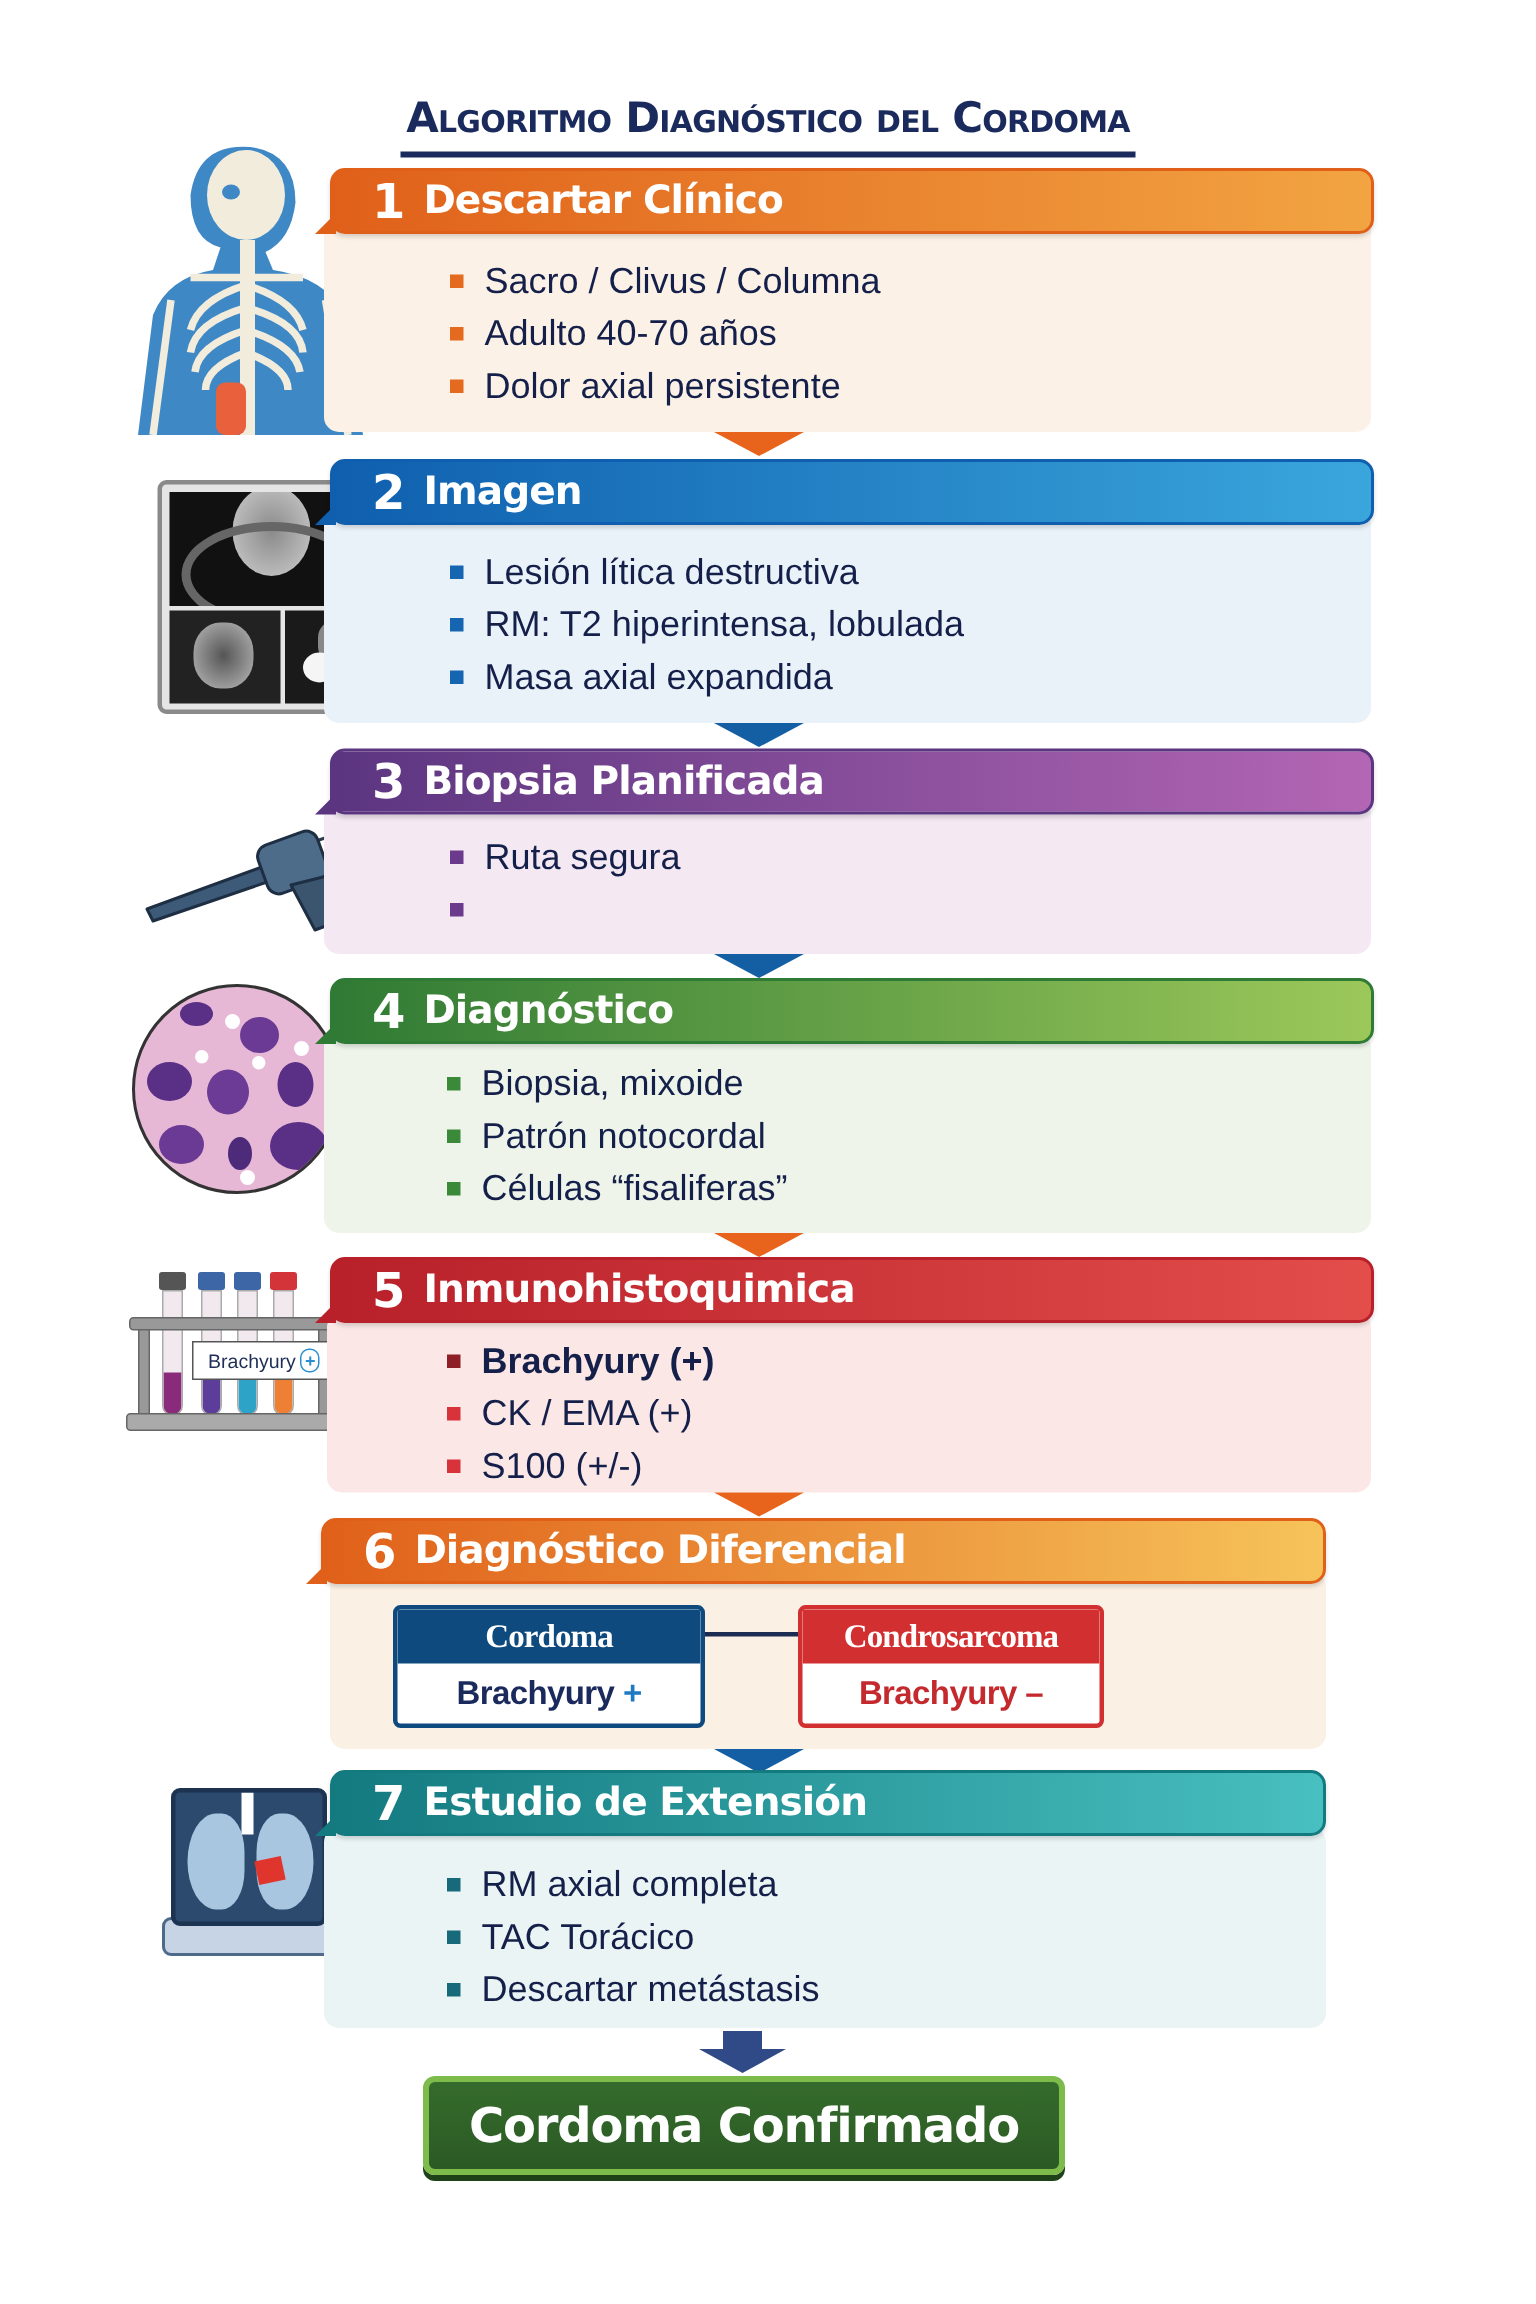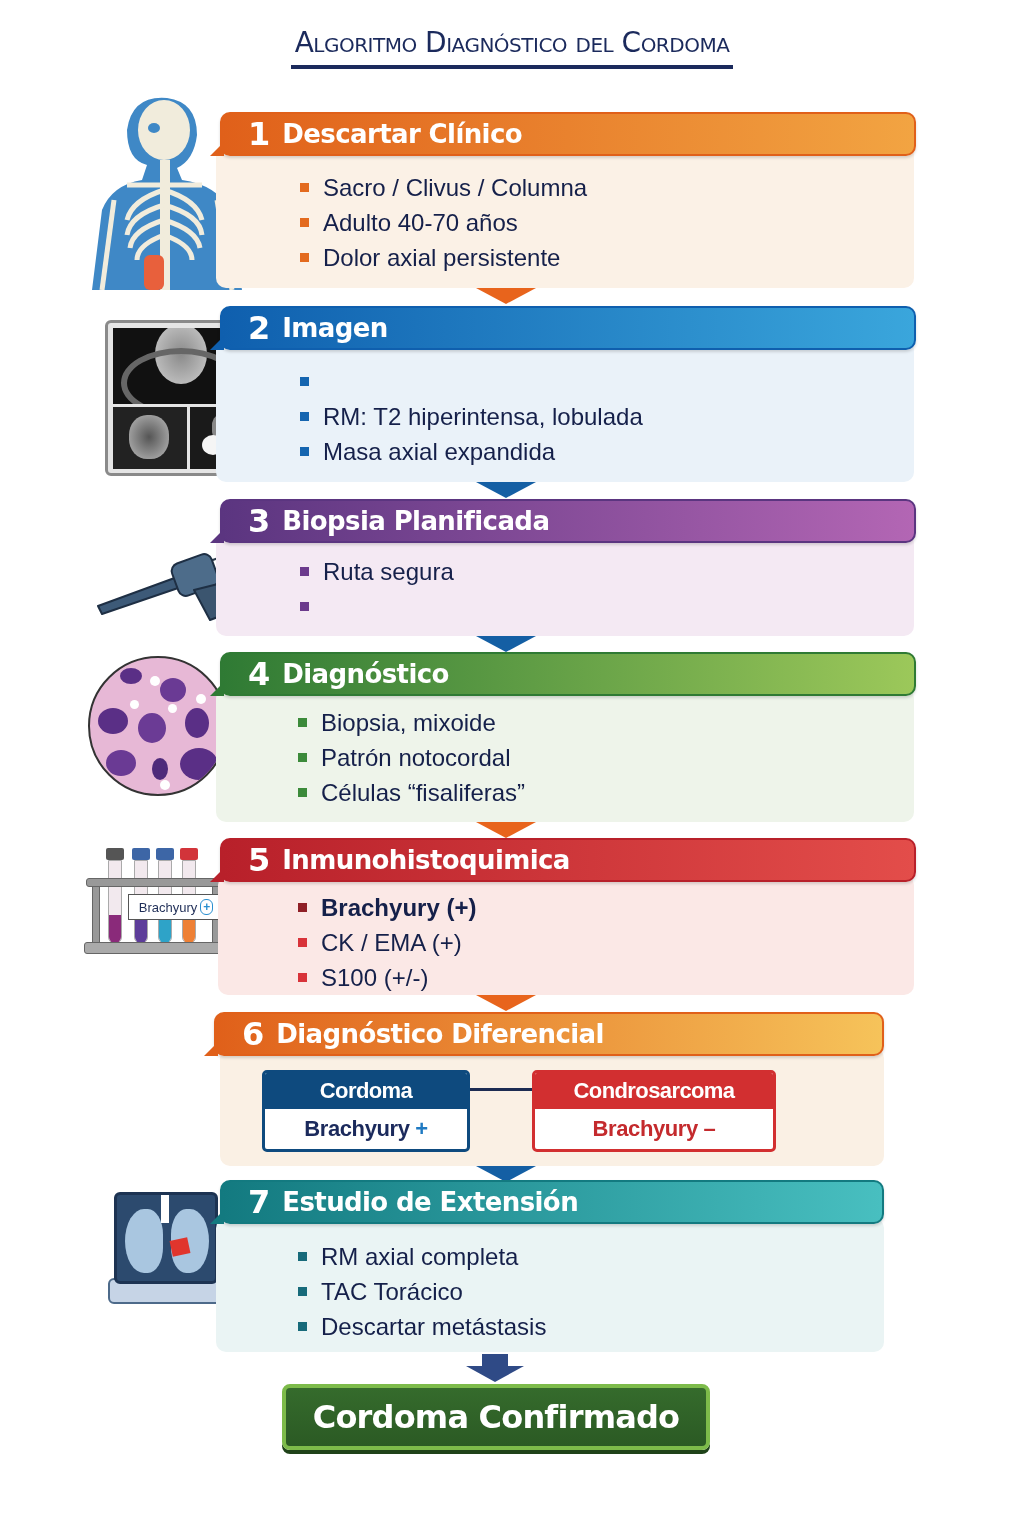--- a/index.html
+++ b/index.html
@@ -1,23 +1,23 @@
 <!DOCTYPE html>
 <html><head>
 <meta charset="utf-8">
 <style>
   * { box-sizing: border-box; margin: 0; padding: 0; }
   html, body { width: 1024px; height: 1536px; background: #ffffff; overflow: hidden; }
   body { font-family: "Liberation Sans", "DejaVu Sans", sans-serif; color: #15204a; position: relative; }
 
   .title-wrap { position: absolute; top: 26px; left: 0; width: 1024px; text-align: center; }
   .title {
-    display: inline-block; font-family: "DejaVu Sans", sans-serif; font-weight: normal;
+    display: inline-block; font-family: "DejaVu Sans", sans-serif; font-weight: bold;
     font-size: 28px; color: #1b2a5c; letter-spacing: -0.5px; padding: 0 4px 6px;
-    border-bottom: 4px solid #1b2a5c; font-variant: small-caps;
+    border-bottom: 4px solid #1b2a5c; font-variant: small-caps; margin-top: 36px;
   }
   .step-body {
     position: absolute; border-radius: 10px;
   }
   .step-header {
     position: absolute; height: 44px; border-radius: 10px; border: 2px solid;
     display: flex; align-items: center; padding-left: 26px;
     box-shadow: 0 2px 3px rgba(0,0,0,0.15);
   }
   .step-header::before {
@@ -32,21 +32,21 @@
   .bullets li { display: flex; align-items: center; font-size: 24px; height: 35px; color: #15204a; }
   .bullets li .sq { width: 9px; height: 9px; margin-right: 14px; flex-shrink: 0; }
   .bullets li .b { font-weight: bold; }
 
   .arrow { position: absolute; width: 0; height: 0; border-left: 30px solid transparent; border-right: 30px solid transparent; border-top: 16px solid; }
 
   .icon-box { position: absolute; }
 
   
   .dd-box { position: absolute; width: 208px; height: 82px; border: 3px solid; border-radius: 5px; background: #fff; overflow: hidden; }
-  .dd-head { height: 36px; display: flex; align-items: center; justify-content: center; color: #fff; font-weight: bold; font-size: 22px; font-family: Liberation Sans, sans-serif; letter-spacing: -0.6px; }
+  .dd-head { height: 36px; display: flex; align-items: center; justify-content: center; color: #fff; font-weight: bold; font-size: 22px; font-family: Liberation Serif, serif; letter-spacing: -0.6px; }
   .dd-val { height: 40px; display: flex; align-items: center; justify-content: center; font-size: 22px; font-weight: bold; letter-spacing: -0.4px; }
   .dd-line { position: absolute; height: 3px; background: #1c2b52; }
 
   .final {
     position: absolute; left: 282px; top: 1384px; width: 428px; height: 66px;
     background: linear-gradient(#356b2c, #2b5a24); border: 4px solid #7dbb4a; border-radius: 8px;
     display: flex; align-items: center; justify-content: center;
     color: #fff; font-weight: bold; font-size: 32px; font-family: "DejaVu Sans", sans-serif; letter-spacing: -0.8px;
     box-shadow: 0 4px 0 #1f4219;
   }
@@ -118,20 +118,21 @@
   </div>
 </div>
 <div class="step-body" style="left:216px;top:340px;width:698px;height:142px;background:#eaf2f9;"></div>
 <div class="step-header" style="left:220px;top:306px;width:696px;background:linear-gradient(90deg,#0f5fae,#3aa6dc);border-color:#0f5fae;--tail:#0f5fae;">
   <span class="step-num">2</span>
   <span class="step-title">Imagen</span>
 </div>
 <ul class="bullets" style="left:300px;top:364px;">
   <li>
       <span class="sq" style="background:#1565b0"></span>
+      <span>Lesión lítica destructiva</span>
     </li>
   <li>
       <span class="sq" style="background:#1565b0"></span>
       <span>RM: T2 hiperintensa, lobulada</span>
     </li>
   <li>
       <span class="sq" style="background:#1565b0"></span>
       <span>Masa axial expandida</span>
     </li>
 </ul>
@@ -249,21 +250,21 @@
   <span class="step-num">6</span>
   <span class="step-title">Diagnóstico Diferencial</span>
 </div>
 <div class="dd-line" style="left:470px;top:1088px;width:64px;"></div>
 <div class="dd-box" style="left:262px;top:1070px;border-color:#0e4a7e;">
   <div class="dd-head" style="background:#0e4a7e;">Cordoma</div>
   <div class="dd-val" style="color:#1b2a5c;">
     <span>Brachyury</span>&nbsp;<span style="color:#1f7ac2;">+</span>
   </div>
 </div>
-<div class="dd-box" style="left:532px;top:1070px;width:244px;border-color:#d22f30;">
+<div class="dd-box" style="left:532px;top:1070px;width:204px;border-color:#d22f30;">
   <div class="dd-head" style="background:#d22f30;">Condrosarcoma</div>
   <div class="dd-val" style="color:#c42a2d;">
     <span>Brachyury</span>&nbsp;<span>–</span>
   </div>
 </div>
 <div class="arrow" style="left:476px;top:1166px;border-top-color:#145fa4;"></div>
 
 <div class="icon-box" style="left:108px;top:1192px;width:116px;height:116px;">
   <div style="position:absolute;left:0;top:86px;width:116px;height:26px;background:#c6d4e6;border:2px solid #4d6a8a;border-radius:6px;"></div>
   <div style="position:absolute;left:6px;top:0;width:104px;height:92px;background:#2c4a6e;border:3px solid #1d3352;border-radius:6px;overflow:hidden;">

